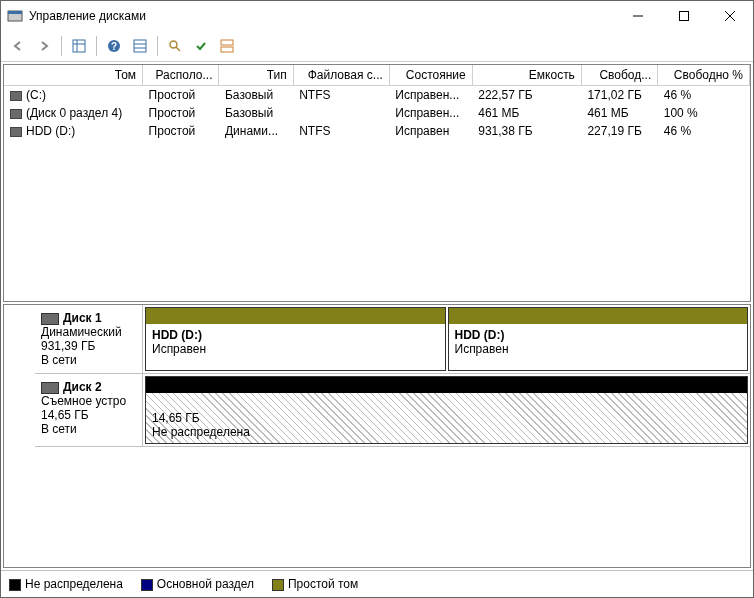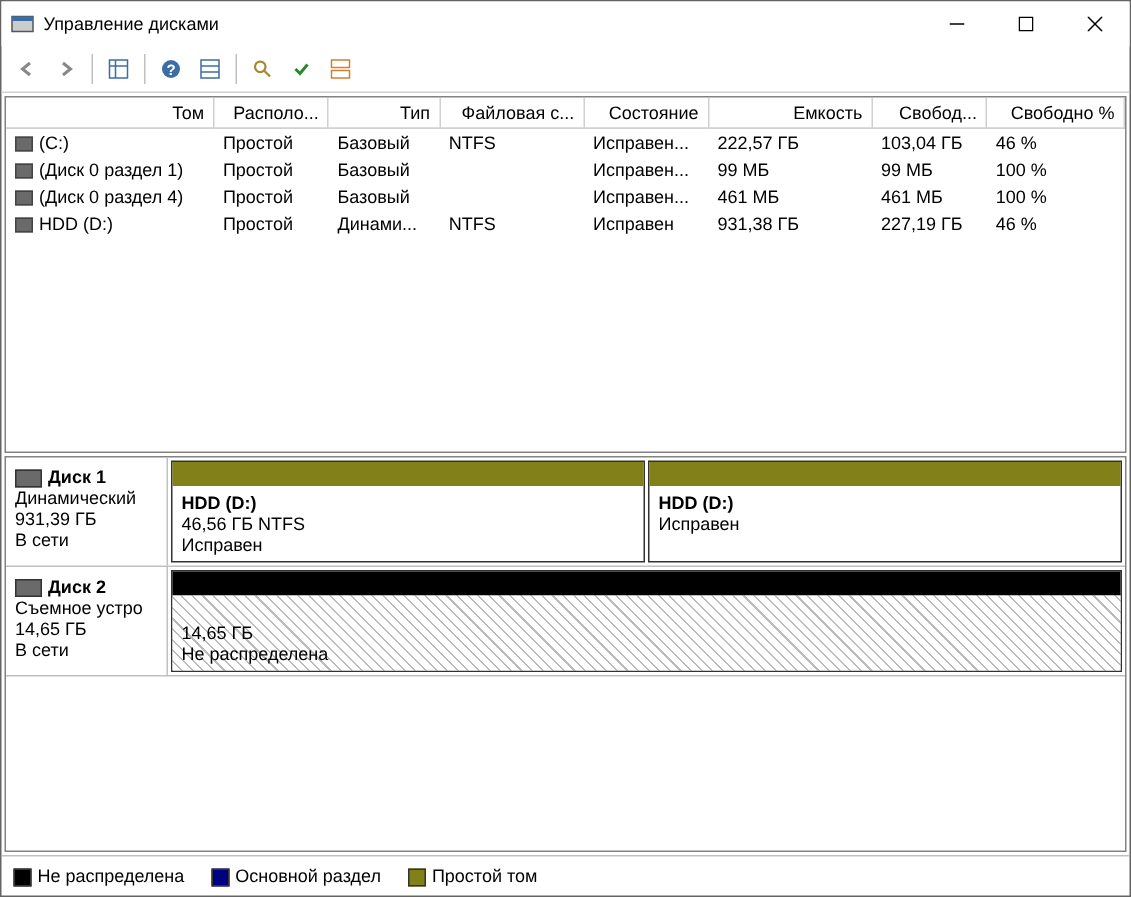--- a/index.html
+++ b/index.html
@@ -15,21 +15,21 @@
   .menubar span { text-decoration: underline; }
   .toolbar { display: flex; gap: 4px; padding: 4px 6px; border-bottom: 1px solid #d0d0d0; align-items: center; }
   .tbtn { width: 22px; height: 22px; border: 1px solid transparent; display: flex; align-items: center; justify-content: center; }
   .sep { width: 1px; height: 20px; background: #c0c0c0; margin: 0 2px; }
   .content { flex: 1; display: flex; flex-direction: column; overflow: hidden; }
   .grid-wrap { border: 1px solid #828282; margin: 2px; flex: 0 0 238px; overflow: hidden; background: #fff; }
   .grid { width: 100%; border-collapse: collapse; font-size: 12px; }
   .grid th { text-align: right; font-weight: normal; padding: 3px 6px; background: #fff; border-right: 1px solid #d0d0d0; border-bottom: 1px solid #d0d0d0; white-space: nowrap; overflow: hidden; text-overflow: ellipsis; }
   .grid td { padding: 2px 6px; white-space: nowrap; overflow: hidden; text-overflow: ellipsis; }
   .vol-icon { width: 12px; height: 10px; display: inline-block; background: #6a6a6a; border: 1px solid #444; margin-right: 4px; vertical-align: middle; }
-  .diagram-wrap { flex: 1; border: 1px solid #828282; margin: 0 2px 2px 2px; overflow: auto; background: #fff; }
+  .diagram-wrap { flex: 1; border: 1px solid #828282; margin: 0 2px 2px 2px; overflow: auto; background: #fff; padding-left: 31px; }
   .disk-row { display: flex; border-bottom: 1px solid #c0c0c0; }
   .disk-info { width: 108px; flex: 0 0 108px; padding: 6px 6px; border-right: 1px solid #c0c0c0; }
   .disk-info .disk-name { font-weight: bold; }
   .disk-info .disk-icon { width: 18px; height: 12px; background: #6a6a6a; border: 1px solid #333; display: inline-block; margin-right: 4px; vertical-align: middle; }
   .disk-parts { flex: 1; display: flex; padding: 2px; gap: 2px; }
   .part { flex: 1; border: 1px solid #333; display: flex; flex-direction: column; }
   .part-header { height: 16px; }
   .part-body { padding: 4px 6px; font-size: 12px; flex: 1; }
   .part-body .title { font-weight: bold; }
   .olive { background: #818019; }
@@ -151,32 +151,22 @@
             </tr>
           </thead>
         <tbody id="vol-body">
             <tr>
               <td><span class="vol-icon"></span><span>(C:)</span></td>
               <td>Простой</td>
               <td>Базовый</td>
               <td>NTFS</td>
               <td>Исправен...</td>
               <td>222,57 ГБ</td>
-              <td>103,04 ГБ</td>
+              <td>171,02 ГБ</td>
               <td>46 %</td>
-            </tr>
-            <tr>
-              <td><span class="vol-icon"></span><span>(Диск 0 раздел 1)</span></td>
-              <td>Простой</td>
-              <td>Базовый</td>
-              <td></td>
-              <td>Исправен...</td>
-              <td>99 МБ</td>
-              <td>99 МБ</td>
-              <td>100 %</td>
             </tr>
             <tr>
               <td><span class="vol-icon"></span><span>(Диск 0 раздел 4)</span></td>
               <td>Простой</td>
               <td>Базовый</td>
               <td></td>
               <td>Исправен...</td>
               <td>461 МБ</td>
               <td>461 МБ</td>
               <td>100 %</td>
@@ -200,21 +190,20 @@
             <div><span class="disk-icon"></span><span class="disk-name">Диск 1</span></div>
             <div>Динамический</div>
             <div>931,39 ГБ</div>
             <div>В сети</div>
           </div>
           <div class="disk-parts">
             <div class="part">
               <div class="part-header olive"></div>
               <div class="part-body">
                 <div class="title">HDD  (D:)</div>
-                <div>46,56 ГБ NTFS</div>
                 <div>Исправен</div>
               </div>
             </div>
             <div class="part">
               <div class="part-header olive"></div>
               <div class="part-body">
                 <div class="title">HDD  (D:)</div>
                 <div>Исправен</div>
               </div>
             </div>

